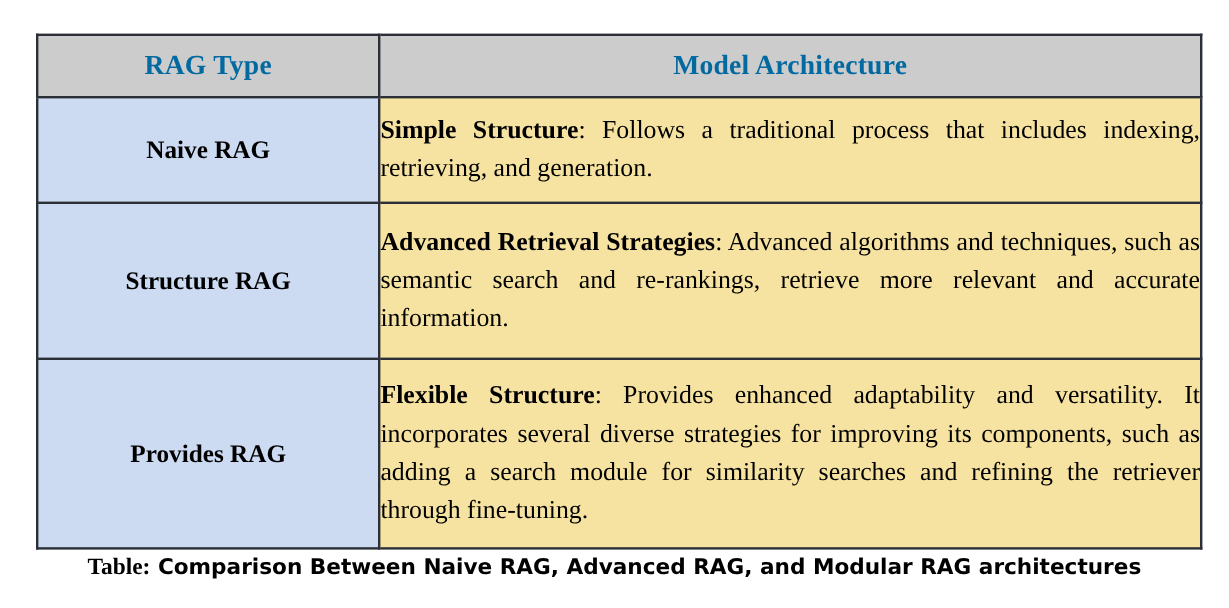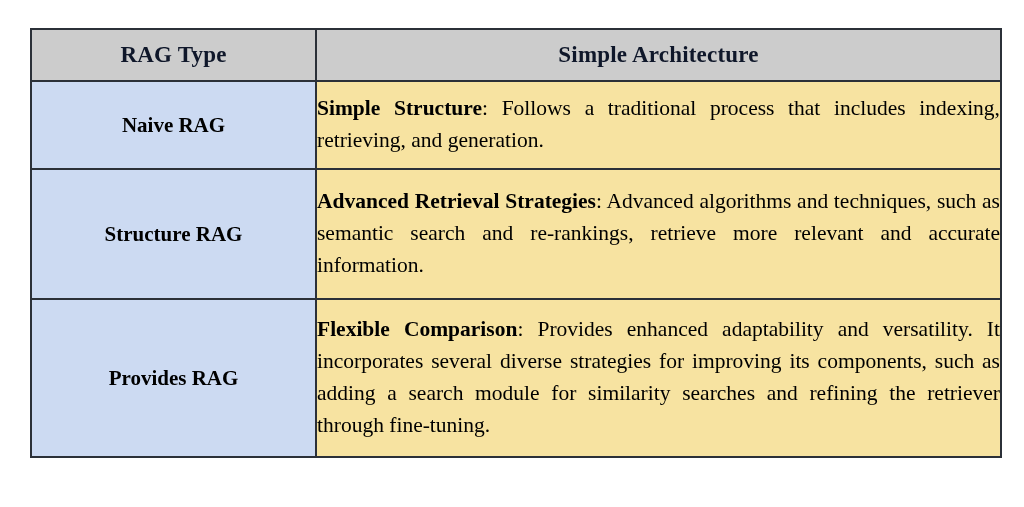--- a/index.html
+++ b/index.html
@@ -43,21 +43,21 @@
   }
 
   col.col-type { width: 285px; }
   col.col-arch { width: 685px; }
 
   th.head-cell {
     background: #cccccc;
     text-align: center;
     font-weight: bold;
     font-size: 23px;
-    color: #0f172a;
+    color: #0369a1;
     height: 50px;
     letter-spacing: 0.2px;
   }
 
   td.type-cell {
     background: #ccdaf2;
     text-align: center;
     font-weight: bold;
     font-size: 21px;
     color: #000000;
@@ -111,40 +111,43 @@
 
   <div class="table-wrap">
     <table class="rag-table">
       <colgroup>
         <col class="col-type">
         <col class="col-arch">
       </colgroup>
       <thead>
         <tr>
           <th class="head-cell">RAG Type</th>
-          <th class="head-cell">Simple Architecture</th>
+          <th class="head-cell">Model Architecture</th>
         </tr>
       </thead>
       <tbody>
         <tr class="row-1">
           <td class="type-cell">Naive RAG</td>
           <td class="arch-cell">
             <span class="lead">Simple Structure</span><span>: Follows a traditional process that includes indexing, retrieving, and generation.</span>
           </td>
         </tr>
         <tr class="row-2">
           <td class="type-cell">Structure RAG</td>
           <td class="arch-cell">
             <span class="lead">Advanced Retrieval Strategies</span><span>: Advanced algorithms and techniques, such as semantic search and re-rankings, retrieve more relevant and accurate information.</span>
           </td>
         </tr>
         <tr class="row-3">
           <td class="type-cell">Provides RAG</td>
           <td class="arch-cell">
-            <span class="lead">Flexible Comparison</span><span>: Provides enhanced adaptability and versatility. It incorporates several diverse strategies for improving its components, such as adding a search module for similarity searches and refining the retriever through fine-tuning.</span>
+            <span class="lead">Flexible Structure</span><span>: Provides enhanced adaptability and versatility. It incorporates several diverse strategies for improving its components, such as adding a search module for similarity searches and refining the retriever through fine-tuning.</span>
           </td>
         </tr>
       </tbody>
     </table>
   </div>
 
+  <div class="caption">
+    <span class="cap-label">Table:</span><span class="cap-text"> Comparison Between Naive RAG, Advanced RAG, and Modular RAG architectures</span>
+  </div>
 
 </div>
 
 </body></html>

